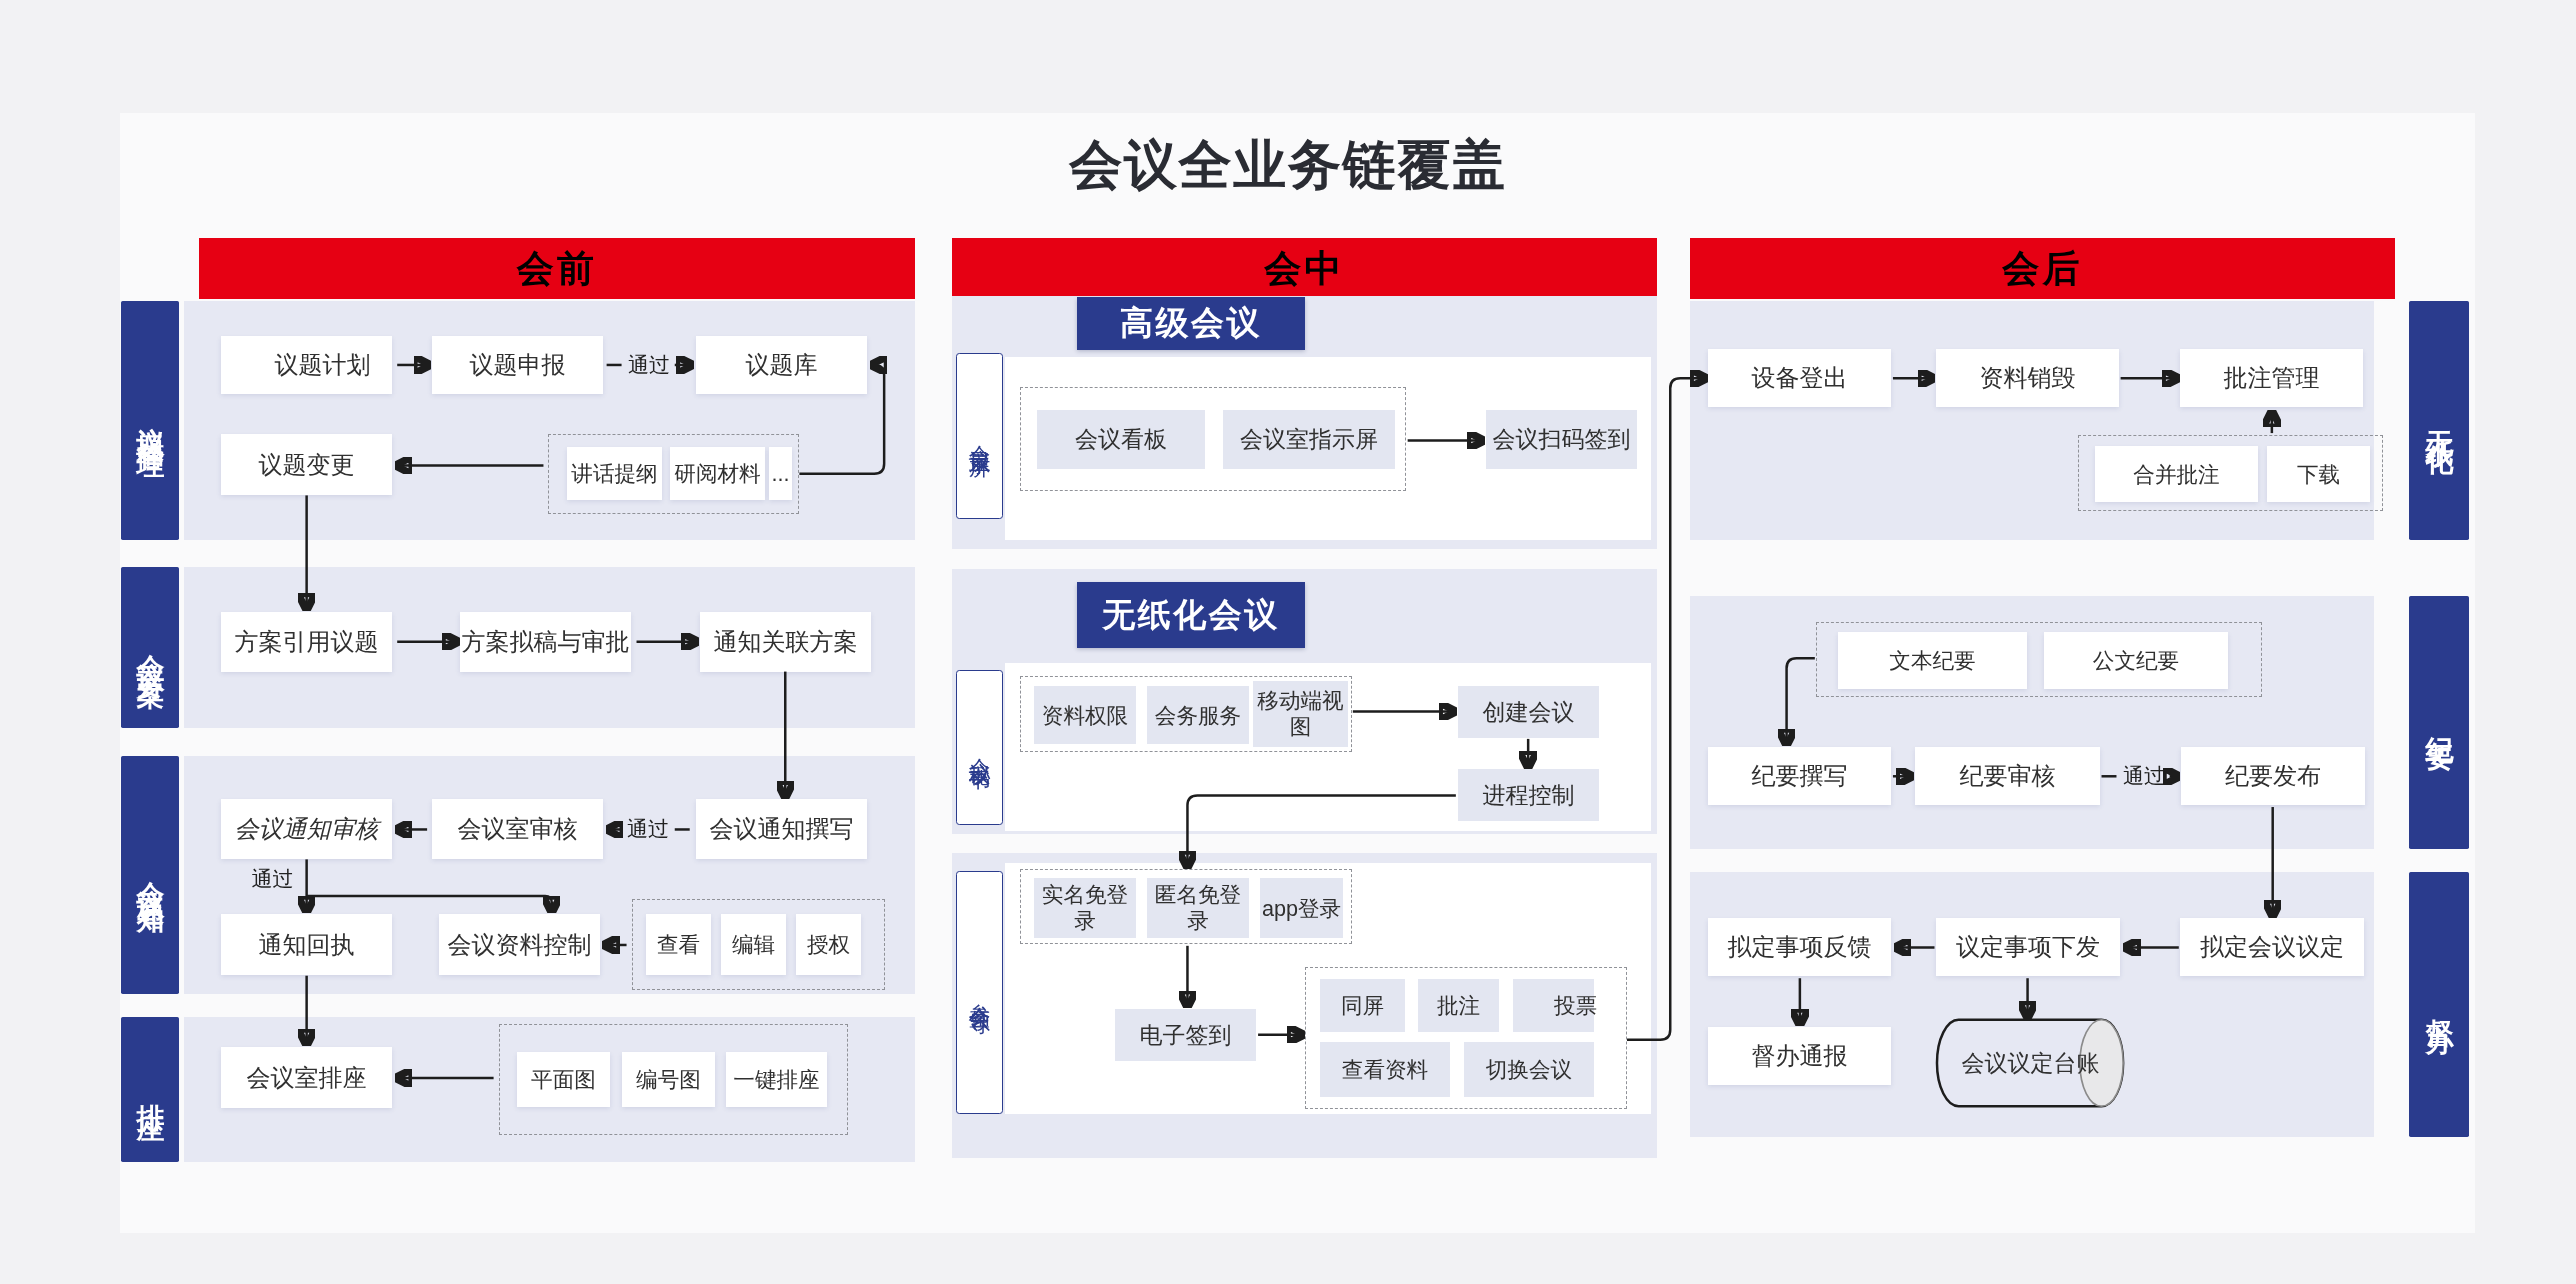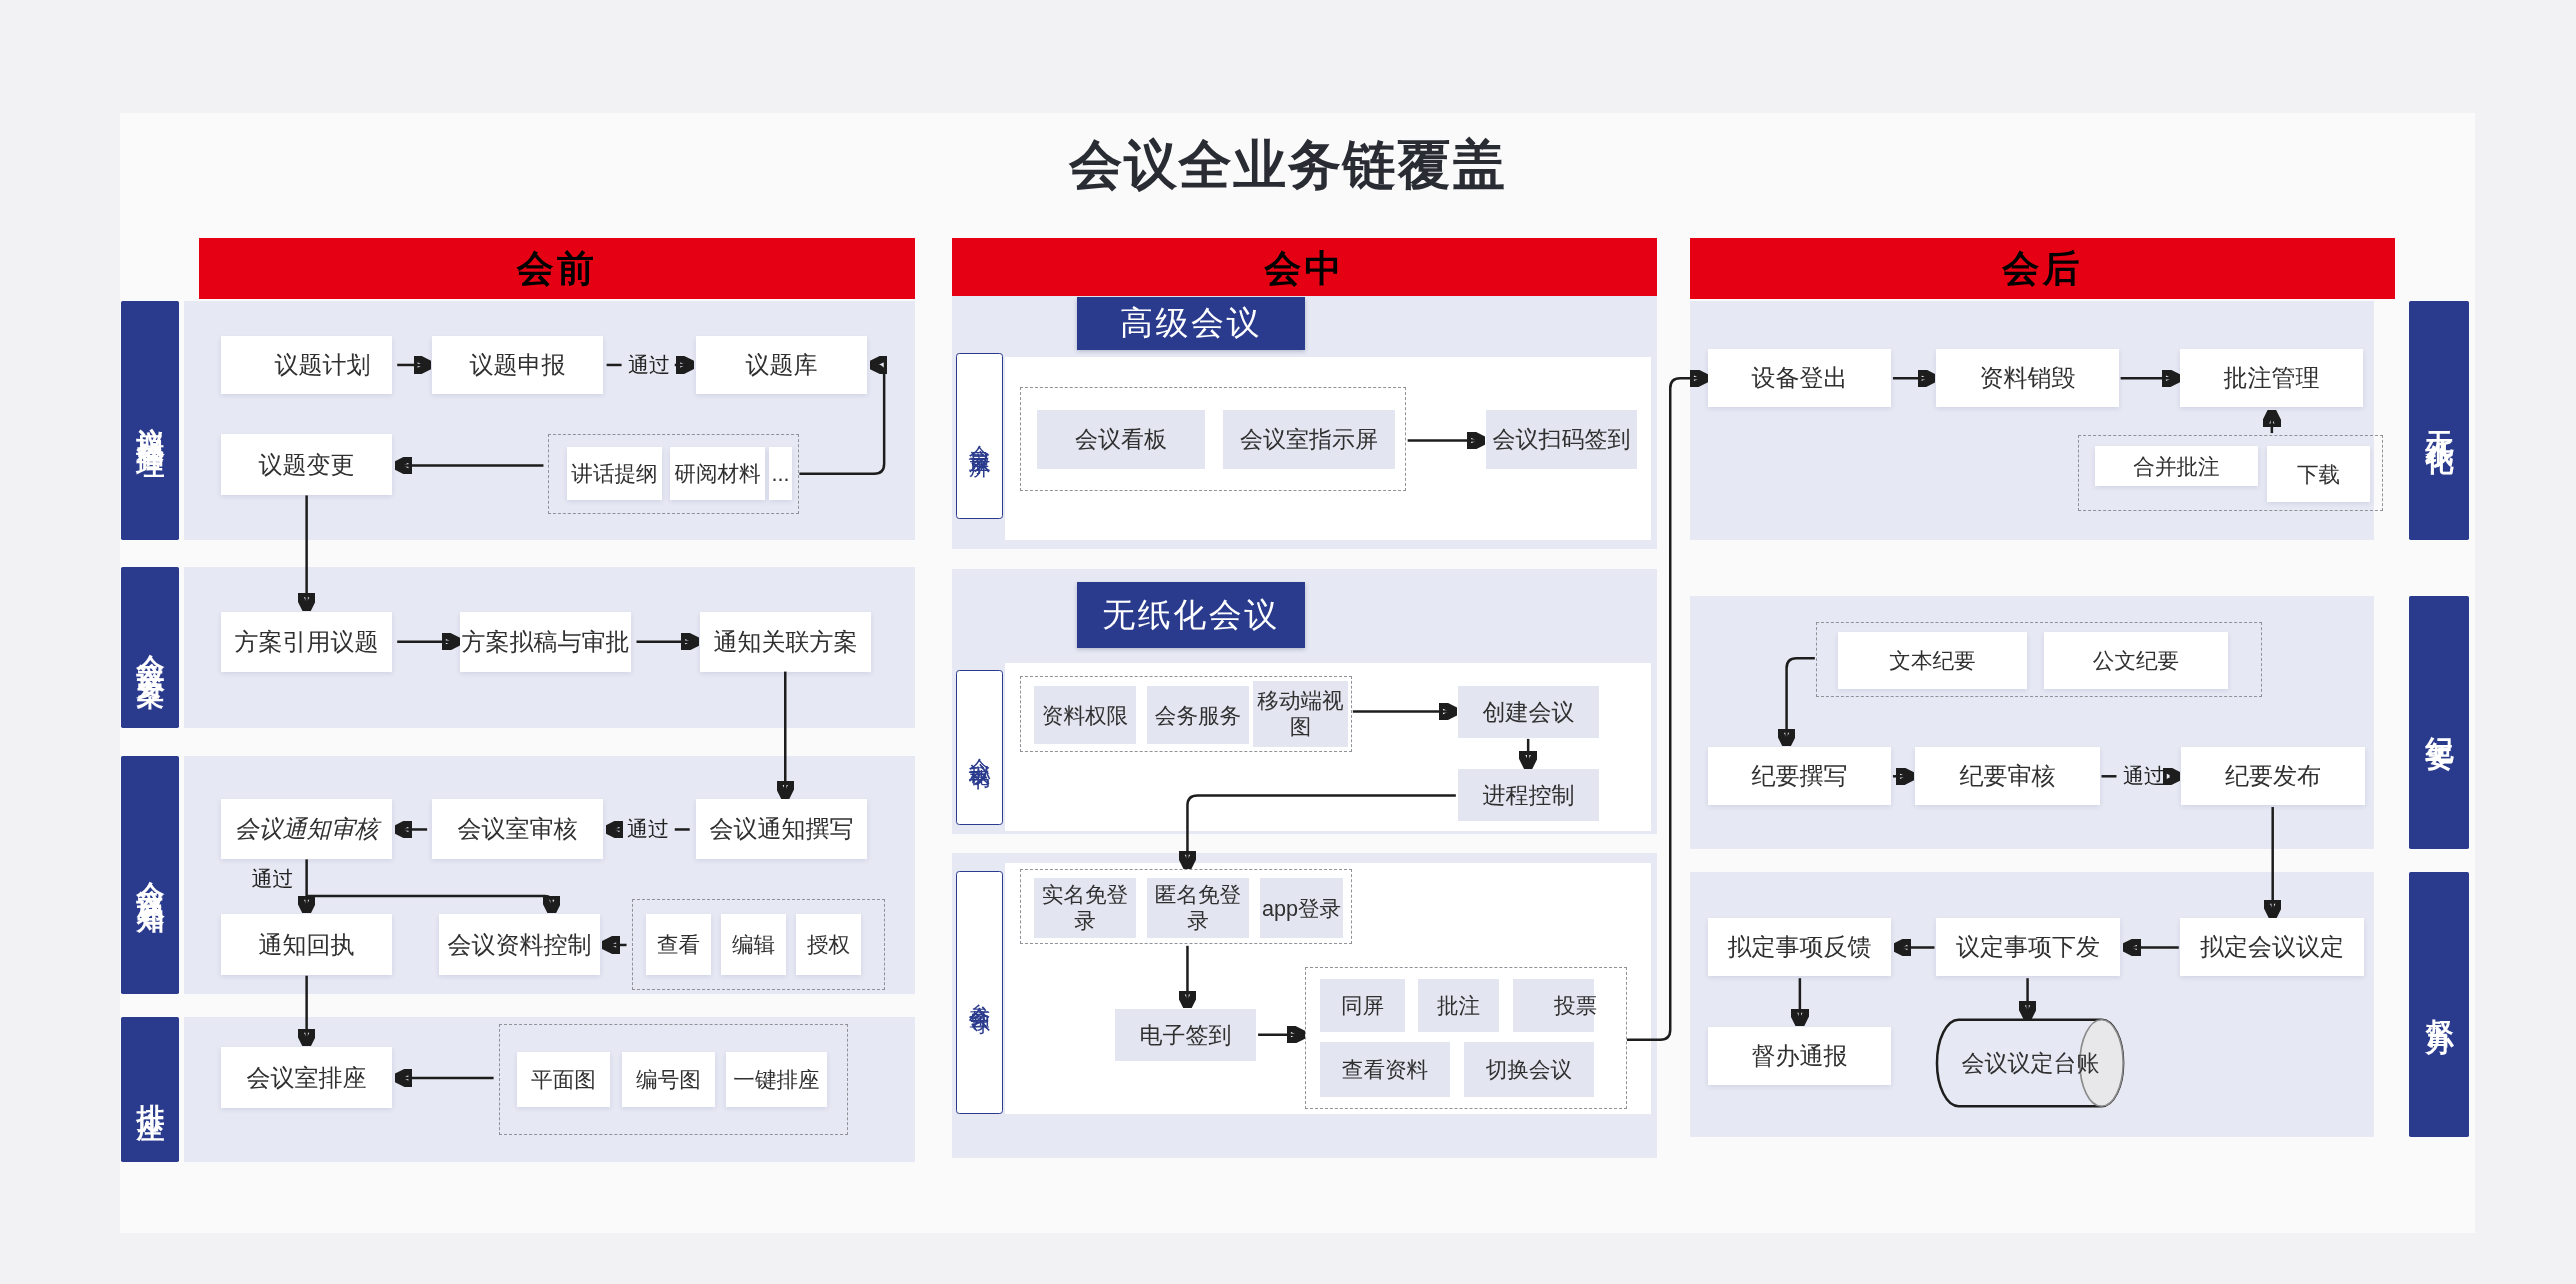--- a/index.html
+++ b/index.html
@@ -6,21 +6,21 @@
   #canvas{position:relative;width:2576px;height:1285px;background:#f2f2f4;overflow:hidden;}
   .panel{position:absolute;background:#fafafb;}
   .abs{position:absolute;box-sizing:border-box;}
   .title{position:absolute;left:0;top:130px;width:2576px;text-align:center;font-size:53px;font-weight:800;color:#2a2c33;letter-spacing:1.7px;}
   .hdr{background:#e60013;color:#000000;font-size:37px;font-weight:700;display:flex;align-items:center;justify-content:center;letter-spacing:3.3px;}
   .sec{background:#e6e8f3;}
   .sidebar{background:#2a3b8d;color:#fff;font-size:28px;font-weight:600;display:flex;align-items:center;justify-content:center;border-radius:1.7px;}
   .vtext{writing-mode:vertical-rl;text-orientation:upright;letter-spacing:8.3px;}
   .vlabel{background:#fff;border:1.7px solid #2a3b8d;color:#2a3b8d;font-size:21.6px;border-radius:3.3px;display:flex;align-items:center;justify-content:center;}
   .vlabel .in{writing-mode:vertical-rl;text-orientation:upright;letter-spacing:3.3px;}
-  .banner{background:#2a3b8d;color:#fff;font-size:33px;font-weight:400;display:flex;align-items:center;justify-content:center;letter-spacing:2.5px;box-shadow:0 1.7px 4.2px rgba(20,30,80,.25);}
+  .banner{background:#2a3b8d;color:#fff;font-size:33px;font-weight:700;display:flex;align-items:center;justify-content:center;letter-spacing:2.5px;box-shadow:0 1.7px 4.2px rgba(20,30,80,.25);}
   .msec{background:#ffffff;}
   .wbox{background:#fff;box-shadow:0 1.7px 5px rgba(40,60,120,.12);display:flex;align-items:center;justify-content:center;font-size:24px;color:#303030;white-space:nowrap;}
   .lbox{background:#e3e6f1;display:flex;align-items:center;justify-content:center;font-size:23px;color:#303030;white-space:nowrap;}
   .sm{font-size:21.6px;}
   .wrap{white-space:normal;text-align:center;line-height:1.2;padding:0 3.3px;}
   .dash{border:1.7px dashed #909298;}
   .pass{display:flex;align-items:center;justify-content:center;font-size:21px;color:#222;}
   .cyl-label{display:flex;align-items:center;justify-content:center;font-size:23px;color:#303030;white-space:nowrap;}
   svg.overlay{position:absolute;left:0;top:0;pointer-events:none;}
   svg.overlay path,svg.overlay line{stroke:#1d1d1d;stroke-width:3;fill:none;stroke-linejoin:round;}
@@ -138,21 +138,21 @@
   <div class="abs lbox sm" style="left:1320px;top:979px;width:85px;height:53px;">同屏</div>
   <div class="abs lbox sm" style="left:1418px;top:979px;width:81px;height:53px;">批注</div>
   <div class="abs lbox sm" style="left:1513px;top:979px;width:81px;height:53px;padding-left:44px;">投票</div>
   <div class="abs lbox sm" style="left:1320px;top:1042px;width:130px;height:55px;">查看资料</div>
   <div class="abs lbox sm" style="left:1464px;top:1042px;width:130px;height:55px;">切换会议</div>
 
   <div class="abs wbox" style="left:1708px;top:349px;width:183px;height:58px;">设备登出</div>
   <div class="abs wbox" style="left:1936px;top:349px;width:183px;height:58px;">资料销毁</div>
   <div class="abs wbox" style="left:2180px;top:349px;width:183px;height:58px;">批注管理</div>
   <div class="abs dash" style="left:2078px;top:435px;width:305px;height:76px;"></div>
-  <div class="abs wbox sm" style="left:2095px;top:446px;width:163px;height:40px;">合并批注</div>
+  <div class="abs wbox sm" style="left:2095px;top:446px;width:163px;height:56px;">合并批注</div>
   <div class="abs wbox sm" style="left:2267px;top:446px;width:103px;height:56px;">下载</div>
 
   <div class="abs dash" style="left:1816px;top:622px;width:446px;height:75px;"></div>
   <div class="abs wbox sm" style="left:1838px;top:632px;width:189px;height:57px;">文本纪要</div>
   <div class="abs wbox sm" style="left:2044px;top:632px;width:184px;height:57px;">公文纪要</div>
   <div class="abs wbox" style="left:1708px;top:747px;width:183px;height:58px;">纪要撰写</div>
   <div class="abs wbox" style="left:1915px;top:747px;width:185px;height:58px;">纪要审核</div>
   <div class="abs wbox" style="left:2181px;top:747px;width:184px;height:58px;">纪要发布</div>
 
   <div class="abs wbox" style="left:1708px;top:918px;width:183px;height:58px;">拟定事项反馈</div>

